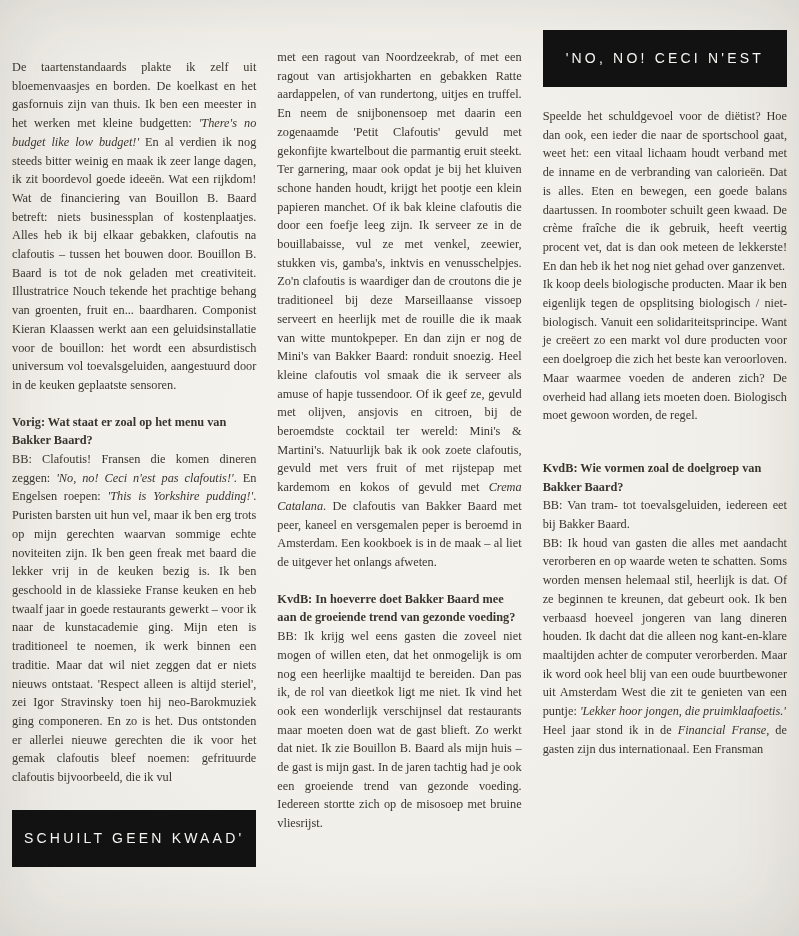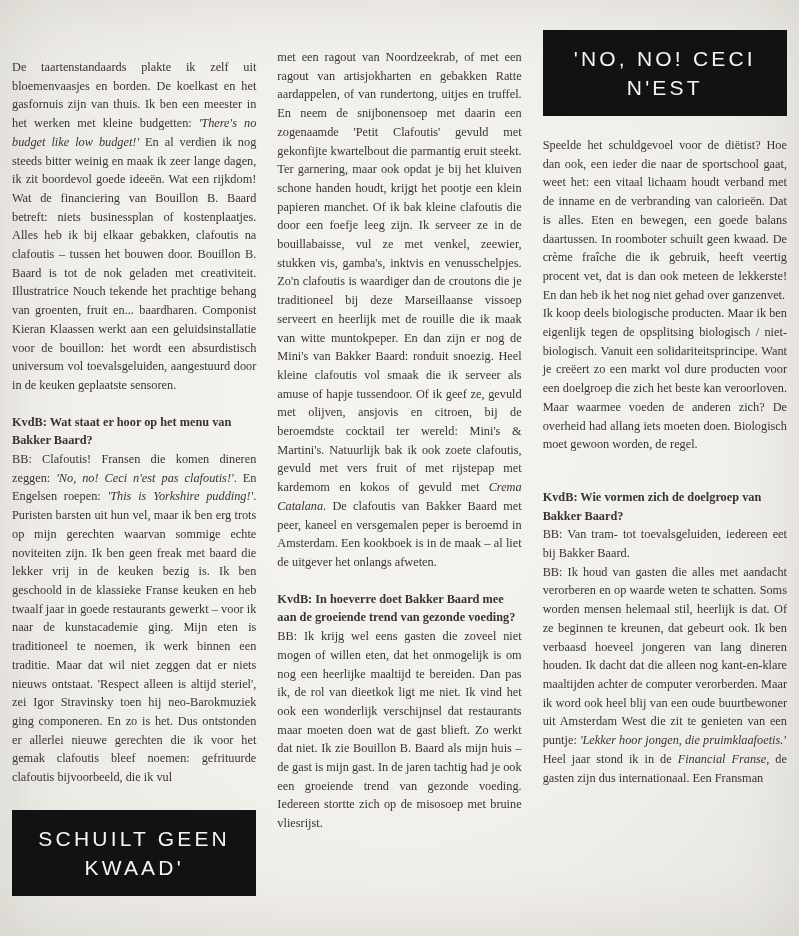--- a/index.html
+++ b/index.html
@@ -39,38 +39,38 @@
     font-weight: bold;
     margin-top: 18px;
     text-align: left;
   }
   #col-3 .block.q { margin-top: 34px; }
   .seg-i { font-style: italic; }
   .pullquote {
     background: var(--pq-bg, #121212);
     color: var(--pq-text, #f6f5f2);
     font-family: "Liberation Sans", "DejaVu Sans", sans-serif;
-    font-size: 21px;
+    font-size: 14px;
     line-height: 29px;
     letter-spacing: 3.2px;
     text-align: center;
     padding: 14px 6px;
   }
   .pq-bottom { margin-top: 23px; }
   .pq-top { margin-bottom: 20px; }
 </style>
 </head>
 <body>
 
 <div class="page">
 
   <div class="col" id="col-1">
     <div class="col-blocks">
         <p class="block para"><span>De taartenstandaards plakte ik zelf uit bloemenvaasjes en borden. De koelkast en het gasfornuis zijn van thuis. Ik ben een meester in het werken met kleine budgetten: </span><span class="seg-i">'There's no budget like low budget!'</span><span> En al verdien ik nog steeds bitter weinig en maak ik zeer lange dagen, ik zit boordevol goede ideeën. Wat een rijkdom! Wat de financiering van Bouillon B. Baard betreft: niets businessplan of kostenplaatjes. Alles heb ik bij elkaar gebakken, clafoutis na clafoutis – tussen het bouwen door. Bouillon B. Baard is tot de nok geladen met creativiteit. Illustratrice Nouch tekende het prachtige behang van groenten, fruit en... baardharen. Componist Kieran Klaassen werkt aan een geluidsinstallatie voor de bouillon: het wordt een absurdistisch universum vol toevalsgeluiden, aangestuurd door in de keuken geplaatste sensoren.</span></p>
-        <p class="block q"><span>KvdB: Wat staat er hoor op het menu van Bakker Baard?</span></p>
+        <p class="block q"><span>Vorig: Wat staat er zoal op het menu van Bakker Baard?</span></p>
         <p class="block para"><span>BB: Clafoutis! Fransen die komen dineren zeggen: </span><span class="seg-i">'No, no! Ceci n'est pas clafoutis!'</span><span>. En Engelsen roepen: </span><span class="seg-i">'This is Yorkshire pudding!'</span><span>. Puristen barsten uit hun vel, maar ik ben erg trots op mijn gerechten waarvan sommige echte noviteiten zijn. Ik ben geen freak met baard die lekker vrij in de keuken bezig is. Ik ben geschoold in de klassieke Franse keuken en heb twaalf jaar in goede restaurants gewerkt – voor ik naar de kunstacademie ging. Mijn eten is traditioneel te noemen, ik werk binnen een traditie. Maar dat wil niet zeggen dat er niets nieuws ontstaat. 'Respect alleen is altijd steriel', zei Igor Stravinsky toen hij neo-Barokmuziek ging componeren. En zo is het. Dus ontstonden er allerlei nieuwe gerechten die ik voor het gemak clafoutis bleef noemen: gefrituurde clafoutis bijvoorbeeld, die ik vul</span></p>
       </div>
     <div class="pullquote pq-bottom">
       <div class="pq-line">SCHUILT GEEN KWAAD'</div>
     </div>
   </div>
 
   <div class="col" id="col-2">
     <div class="col-blocks">
         <p class="block para"><span>met een ragout van Noordzeekrab, of met een ragout van artisjokharten en gebakken Ratte aardappelen, of van rundertong, uitjes en truffel. En neem de snijbonensoep met daarin een zogenaamde 'Petit Clafoutis' gevuld met gekonfijte kwartelbout die parmantig eruit steekt. Ter garnering, maar ook opdat je bij het kluiven schone handen houdt, krijgt het pootje een klein papieren manchet. Of ik bak kleine clafoutis die door een foefje leeg zijn. Ik serveer ze in de bouillabaisse, vul ze met venkel, zeewier, stukken vis, gamba's, inktvis en venusschelpjes. Zo'n clafoutis is waardiger dan de croutons die je traditioneel bij deze Marseillaanse vissoep serveert en heerlijk met de rouille die ik maak van witte muntokpeper. En dan zijn er nog de Mini's van Bakker Baard: ronduit snoezig. Heel kleine clafoutis vol smaak die ik serveer als amuse of hapje tussendoor. Of ik geef ze, gevuld met olijven, ansjovis en citroen, bij de beroemdste cocktail ter wereld: Mini's &amp; Martini's. Natuurlijk bak ik ook zoete clafoutis, gevuld met vers fruit of met rijstepap met kardemom en kokos of gevuld met </span><span class="seg-i">Crema Catalana</span><span>. De clafoutis van Bakker Baard met peer, kaneel en versgemalen peper is beroemd in Amsterdam. Een kookboek is in de maak – al liet de uitgever het onlangs afweten.</span></p>
@@ -79,20 +79,20 @@
       </div>
   </div>
 
   <div class="col" id="col-3">
     <div class="pullquote pq-top">
       <div class="pq-line">'NO, NO! CECI N'EST</div>
     </div>
     <div class="col-blocks">
         <p class="block para"><span>Speelde het schuldgevoel voor de diëtist? Hoe dan ook, een ieder die naar de sportschool gaat, weet het: een vitaal lichaam houdt verband met de inname en de verbranding van calorieën. Dat is alles. Eten en bewegen, een goede balans daartussen. In roomboter schuilt geen kwaad. De crème fraîche die ik gebruik, heeft veertig procent vet, dat is dan ook meteen de lekkerste! En dan heb ik het nog niet gehad over ganzenvet.</span></p>
         <p class="block para"><span>Ik koop deels biologische producten. Maar ik ben eigenlijk tegen de opsplitsing biologisch / niet-biologisch. Vanuit een solidariteitsprincipe. Want je creëert zo een markt vol dure producten voor een doelgroep die zich het beste kan veroorloven. Maar waarmee voeden de anderen zich? De overheid had allang iets moeten doen. Biologisch moet gewoon worden, de regel.</span></p>
-        <p class="block q"><span>KvdB: Wie vormen zich de doelgroep van Bakker Baard?</span></p>
+        <p class="block q"><span>KvdB: Wie vormen zoal de doelgroep van Bakker Baard?</span></p>
         <p class="block para"><span>BB: Van tram- tot toevalsgeluiden, iedereen eet bij Bakker Baard.</span></p>
         <p class="block para"><span>BB: Ik houd van gasten die alles met aandacht verorberen en op waarde weten te schatten. Soms worden mensen helemaal stil, heerlijk is dat. Of ze beginnen te kreunen, dat gebeurt ook. Ik ben verbaasd hoeveel jongeren van lang dineren houden. Ik dacht dat die alleen nog kant-en-klare maaltijden achter de computer verorberden. Maar ik word ook heel blij van een oude buurtbewoner uit Amsterdam West die zit te genieten van een puntje: </span><span class="seg-i">'Lekker hoor jongen, die pruimklaafoetis.'</span></p>
         <p class="block para"><span>Heel jaar stond ik in de </span><span class="seg-i">Financial Franse</span><span>, de gasten zijn dus internationaal. Een Fransman</span></p>
       </div>
   </div>
 
 </div>
 
 </body></html>

